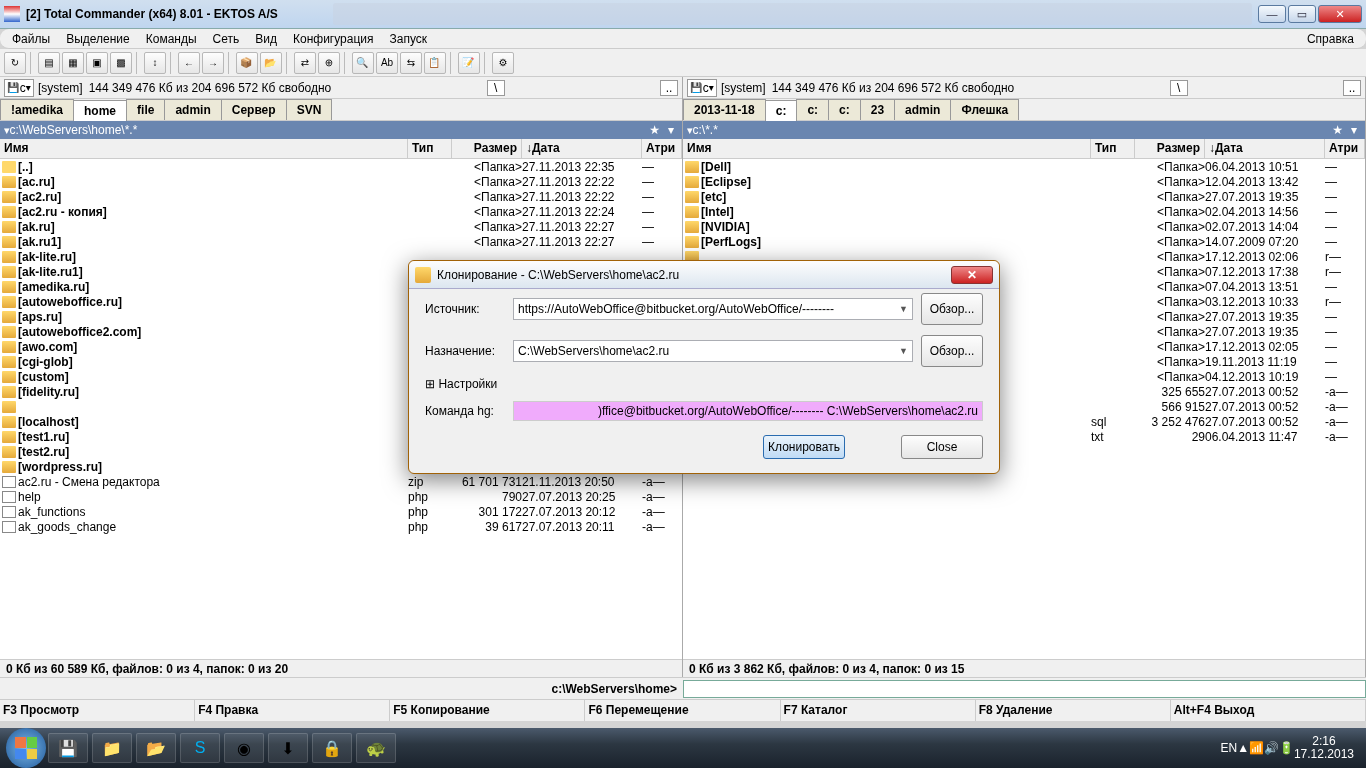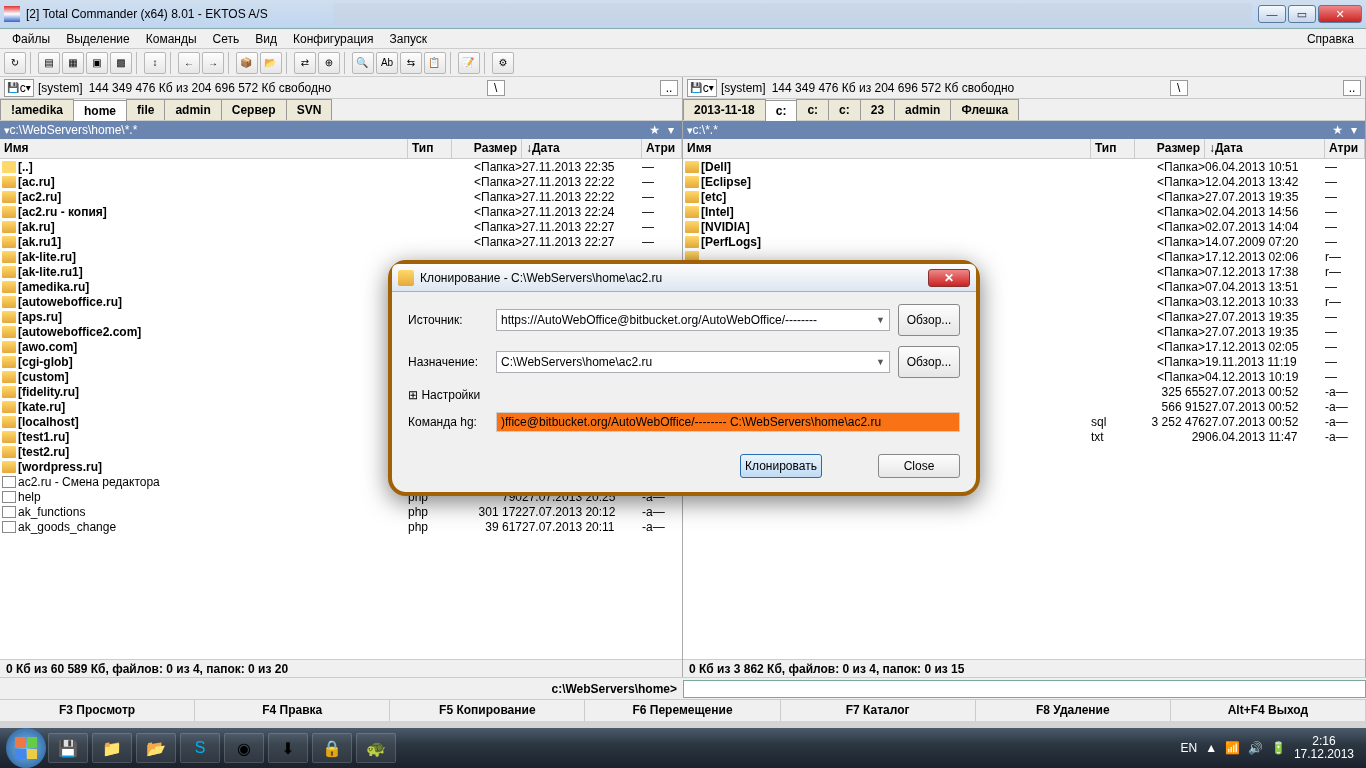--- a/index.html
+++ b/index.html
@@ -1,28 +1,28 @@
 <!DOCTYPE html>
 <html><head>
 <meta charset="utf-8">
 <style>
 * { margin:0; padding:0; box-sizing:border-box; font-family:"Segoe UI",Tahoma,sans-serif; font-size:12px; }
 body { background:#d4d4d4; width:1366px; height:768px; overflow:hidden; position:relative; }
 
 
 .titlebar { height:29px; background:linear-gradient(#d0dfef,#bfd5ef); display:flex; align-items:center; padding:0 4px; border-bottom:1px solid #8aa; }
 .titlebar .app-icon { width:16px; height:16px; background:linear-gradient(#d33,#fff 50%,#36c); margin-right:6px; }
-.titlebar .title { flex:1; color:#000; }
+.titlebar .title { flex:1; color:#000;font-weight:bold; }
 .titlebar .tabs-blur { flex:3; height:22px; background:rgba(200,210,225,.5); border-radius:3px; }
 .winbtns { display:flex; gap:2px; margin-left:6px; }
 .winbtn { width:28px; height:18px; background:linear-gradient(#f5f9fd,#c6d6ea); border:1px solid #5a7aa0; border-radius:3px; display:flex; align-items:center; justify-content:center; font-size:11px; color:#334; cursor:pointer; }
 .winbtn.close { background:linear-gradient(#e88,#c22); color:#fff; width:44px; }
 
 
-.menubar { height:20px; background:#f0f0f0; display:flex; align-items:center; padding:0 4px; border-bottom:1px solid #ccc; }
+.menubar { height:20px; background:#f0f0f0; display:flex; align-items:center; padding:0 4px; border-bottom:1px solid #ccc;border-radius:9px; }
 .menubar span { padding:2px 8px; cursor:pointer; }
 .menubar .spacer { flex:1; }
 
 
 .toolbar { height:28px; background:#f0f0f0; display:flex; align-items:center; padding:2px 4px; gap:2px; border-bottom:1px solid #ccc; }
 .tbtn { width:22px; height:22px; border:1px solid #b8b8b8; background:linear-gradient(#fdfdfd,#e6e6e6); border-radius:2px; display:flex; align-items:center; justify-content:center; cursor:pointer; font-size:10px; }
 .tsep { width:4px; height:22px; border-left:1px solid #bbb; margin:0 2px; }
 
 
 .panels { display:flex; height:600px; background:#fff; }
@@ -61,46 +61,46 @@
 .frow .dt { width:120px; }
 .frow .at { width:40px; }
 
 .statusline { height:18px; background:#f0f0f0; padding:2px 6px; border-top:1px solid #ccc; font-weight:bold; }
 
 .cmdline { height:22px; background:#f0f0f0; display:flex; align-items:center; border-top:1px solid #ccc;justify-content:space-between; }
 .cmdline .prompt { width:50%; text-align:right; padding-right:6px; font-weight:bold; }
 .cmdline .inp { flex:1; height:18px; border:1px solid #7a9; background:#fff; }
 
 .fkeys { height:22px; background:#f0f0f0; display:flex; border-top:1px solid #ccc; }
-.fkey { flex:1; text-align:center; padding:3px; border-right:1px solid #ccc; cursor:pointer; font-weight:bold; }
+.fkey { flex:1; padding:3px; border-right:1px solid #ccc; cursor:pointer; font-weight:bold; }
 
 
 .taskbar { position:absolute; bottom:0; left:0; right:0; height:40px; background:linear-gradient(#4b5a6c,#2c3742 40%,#1a222c); display:flex; align-items:center; padding:0 6px; }
 .start { width:40px; height:40px; border-radius:50%; background:radial-gradient(circle,#7db9e8,#1e5799); display:flex; align-items:center; justify-content:center; cursor:pointer; }
 .start .orb { width:22px; height:22px; display:grid; grid-template-columns:1fr 1fr; grid-template-rows:1fr 1fr; gap:1px; }
 .start .orb div:nth-child(1){background:#e74;} .start .orb div:nth-child(2){background:#6c4;}
 .start .orb div:nth-child(3){background:#48e;} .start .orb div:nth-child(4){background:#ec4;}
 .tbicon { width:40px; height:30px; margin:0 2px; background:rgba(255,255,255,.08); border:1px solid rgba(255,255,255,.15); border-radius:2px; display:flex; align-items:center; justify-content:center; cursor:pointer; font-size:16px; }
-.tray { margin-left:auto; display:flex; align-items:center; color:#fff; font-size:11px; gap:8px; }
+.tray { margin-left:auto; display:flex; align-items:center; color:#fff; font-size:11px; }
 .tray .clock { text-align:center; line-height:13px; margin-right:6px; }
 
 
-.overlay { position:absolute; top:260px; left:388px; width:592px; background:#f0f0f0; border:4px solid #a16207; border-radius:18px; box-shadow:0 6px 24px rgba(0,0,0,.5); }
+.overlay { position:absolute; top:260px; left:408px; width:592px; background:#f0f0f0; border:1px solid #a16207; border-radius:6px; box-shadow:0 6px 24px rgba(0,0,0,.5); }
 .dlg-title { height:28px; background:linear-gradient(#fdfdfd,#dce6f0); border-radius:6px 6px 0 0; display:flex; align-items:center; padding:0 6px; border-bottom:1px solid #aac; }
 .dlg-title .dic { width:16px; height:16px; background:linear-gradient(#ffd86b,#e5a93a); border-radius:2px; margin-right:6px; }
 .dlg-title .txt { flex:1; }
 .dlg-title .x { width:42px; height:18px; background:linear-gradient(#e88,#c22); border:1px solid #833; border-radius:3px; color:#fff; text-align:center; cursor:pointer; font-weight:bold; line-height:16px; }
-.dlg-body { padding:12px 16px; }
+.dlg-body { padding:4px 16px; }
 .dlg-row { display:flex; align-items:center; margin-bottom:10px; gap:8px; }
 .dlg-row label { width:80px; }
 .dlg-row .combo { flex:1; height:22px; border:1px solid #abadb3; background:#fff; padding:2px 4px; display:flex; align-items:center; }
 .dlg-row .combo .arr { margin-left:auto; font-size:9px; color:#555; }
 .dlg-row .btn { width:62px; height:32px; border:1px solid #888; background:linear-gradient(#fdfdfd,#e6e6e6); border-radius:3px; cursor:pointer; }
 .dlg-exp { margin:4px 0 10px 0; cursor:pointer; }
-.dlg-ro { flex:1; height:20px; border:1px solid #ccc; background:#f97316; padding:2px 4px; white-space:nowrap; overflow:hidden; }
+.dlg-ro { flex:1; height:20px; border:1px solid #ccc; background:#f0abfc; padding:2px 4px; white-space:nowrap; overflow:hidden;text-align:right; }
 .dlg-foot { display:flex; justify-content:flex-end; gap:8px; padding:0 16px 14px; }
 .dlg-foot button { width:82px; height:24px; border:1px solid #2a6cb0; background:linear-gradient(#eaf3fb,#c0dbf5); border-radius:3px; cursor:pointer; }
 .dlg-foot button.sec { border-color:#888; background:linear-gradient(#fdfdfd,#e6e6e6);margin-left:48px; }
 </style>
 </head>
 <body>
 
 <div class="titlebar">
   <div class="app-icon"></div>
   <div class="title">[2] Total Commander (x64) 8.01 - EKTOS A/S</div>
@@ -307,21 +307,20 @@
         <div class="frow">
           <div class="ic folder"></div>
           <div class="nm">[fidelity.ru]</div>
           <div class="ext"></div>
           <div class="sz"></div>
           <div class="dt"></div>
           <div class="at"></div>
         </div>
         <div class="frow">
           <div class="ic folder"></div>
-          <div class="nm">[kate.ru]</div>
           <div class="ext"></div>
           <div class="sz"></div>
           <div class="dt"></div>
           <div class="at"></div>
         </div>
         <div class="frow">
           <div class="ic folder"></div>
           <div class="nm">[localhost]</div>
           <div class="ext"></div>
           <div class="sz"></div>

